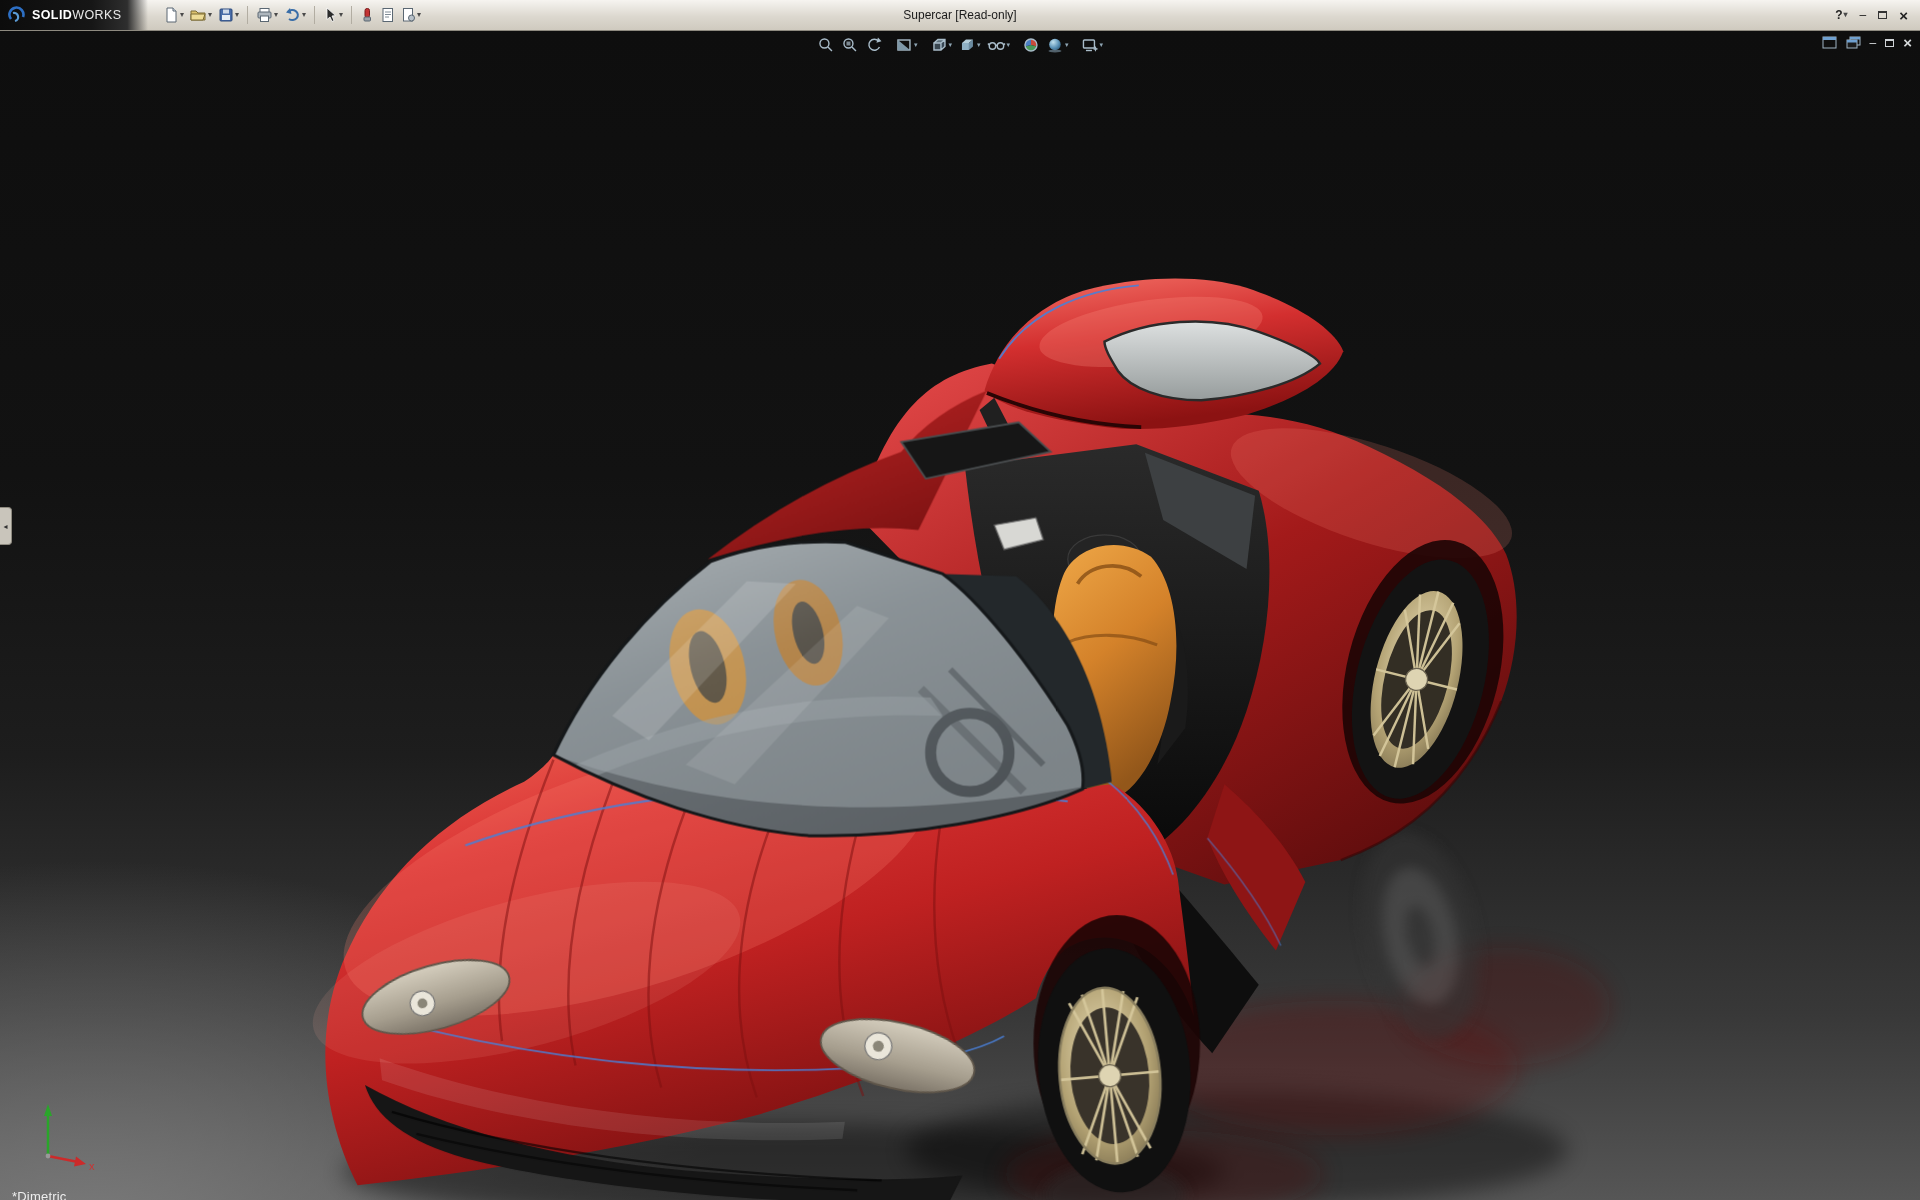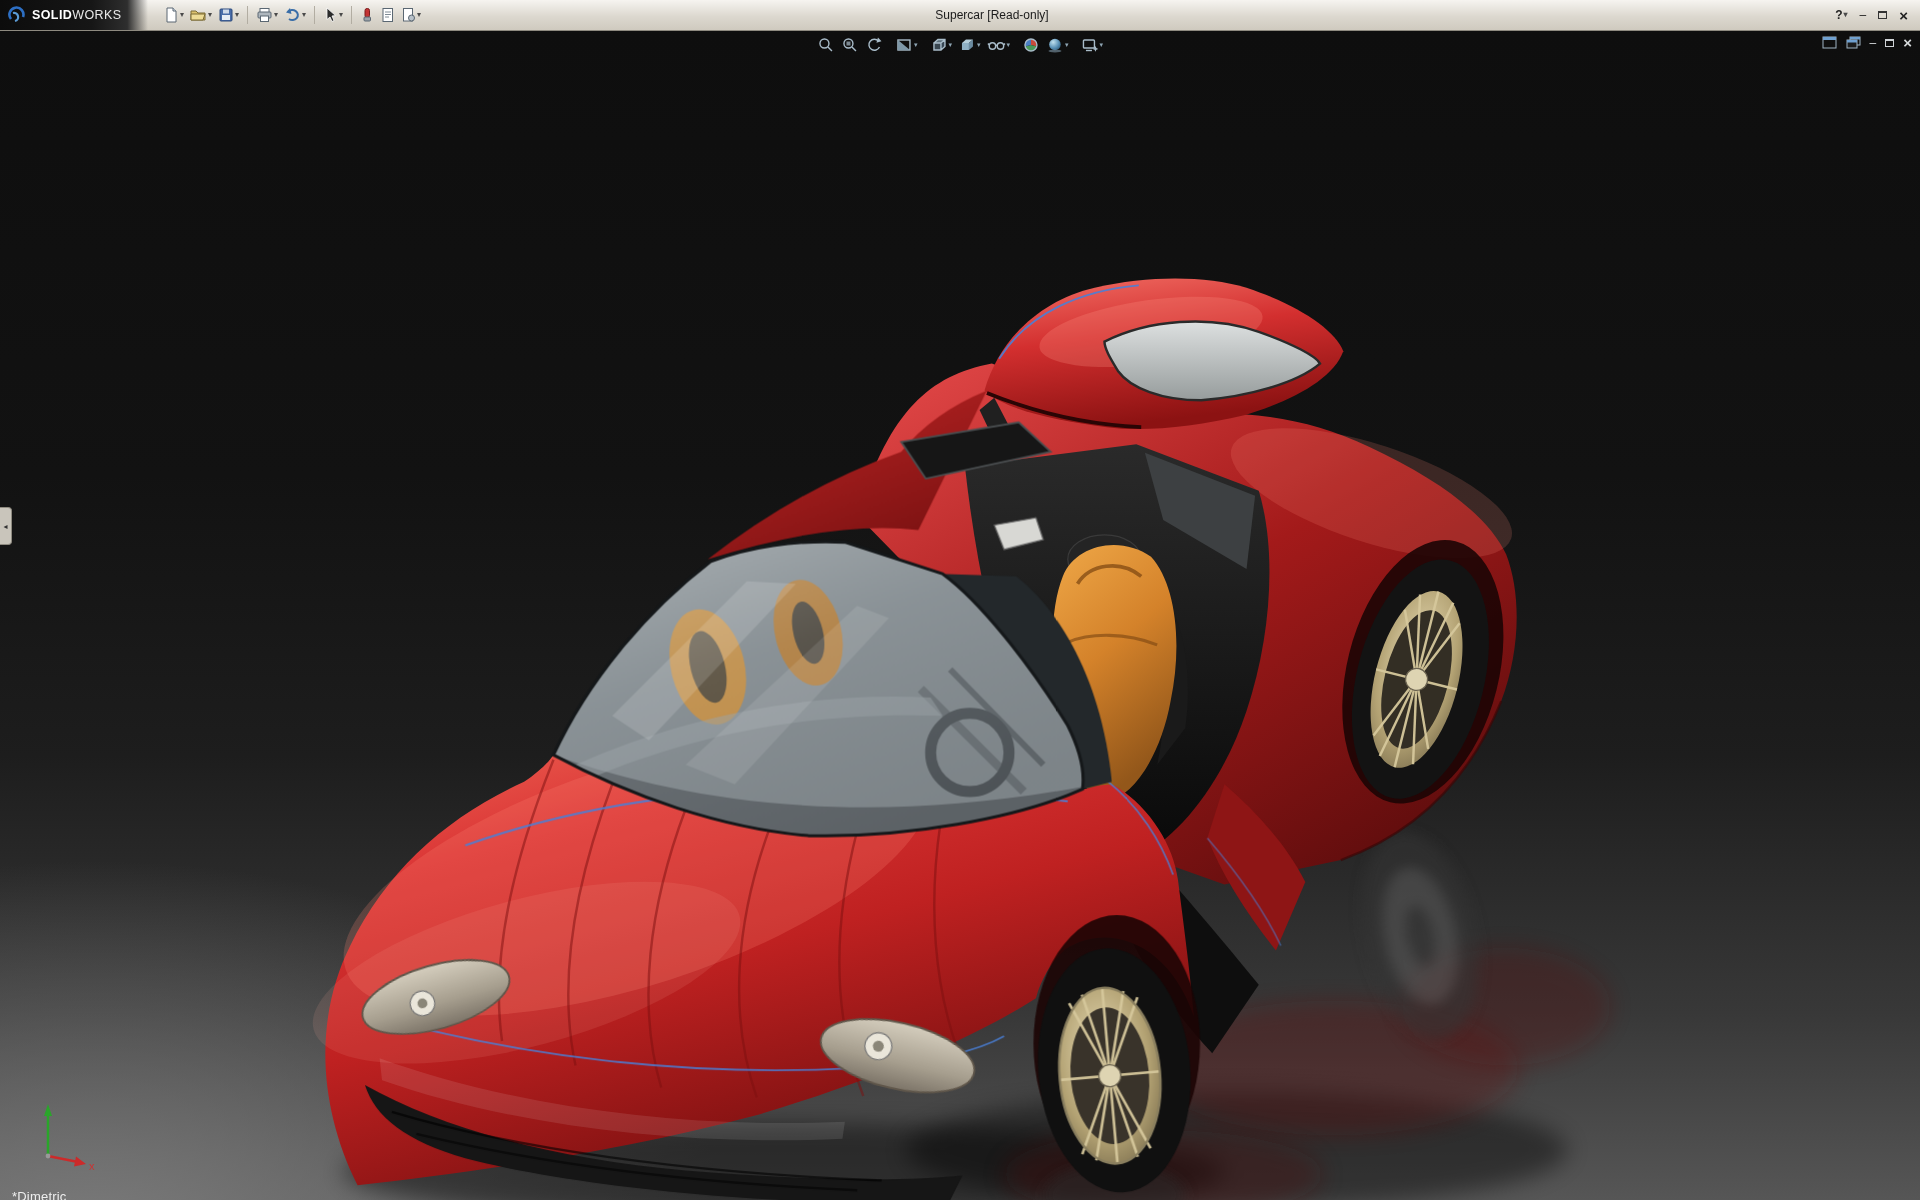--- a/index.html
+++ b/index.html
@@ -10,21 +10,21 @@
   .titlebar{height:30px;flex:0 0 30px;background:linear-gradient(#f6f4f0,#dcd8cf 55%,#cfcabf);
     border-bottom:1px solid #8e8a80;display:flex;align-items:center;position:relative;z-index:5;text-align:center;}
   .logo{height:30px;width:148px;background:linear-gradient(90deg,#0c0c0c 0%,#161616 62%,#2e2e2e 86%,rgba(50,50,50,0) 100%);
     display:flex;align-items:center;gap:5px;padding-left:7px;box-sizing:border-box;flex:0 0 auto;}
   .logo-text{color:#fff;font-size:12.5px;font-weight:bold;letter-spacing:.4px;white-space:nowrap;}
   .logo-text .lt2{font-weight:normal;opacity:.9;}
   .tb-icons{display:flex;align-items:center;padding-left:12px;}
   .tb-btn{display:flex;align-items:center;height:24px;padding:0 2px;border:1px solid transparent;border-radius:2px;}
   .caret{font-size:8px;color:#4a4a4a;margin-left:1px;line-height:1;}
   .tb-sep{width:1px;height:18px;background:#b2ada2;margin:0 5px;}
-  .doc-title{position:absolute;left:50%;transform:translateX(-50%);font-size:12px;color:#1b1b1b;white-space:nowrap;margin-left:32px;}
+  .doc-title{position:absolute;left:50%;transform:translateX(-50%);font-size:12px;color:#1b1b1b;white-space:nowrap;}
   .win-controls{margin-left:auto;display:flex;align-items:center;gap:12px;padding-right:12px;color:#222;}
   .wc{font-size:12px;line-height:1;display:flex;align-items:center;}
   .wc-help{font-weight:bold;}
   .win-box{width:9px;height:8px;border:1px solid #333;border-top-width:2px;box-sizing:border-box;}
   .wc-close{font-size:15px;font-weight:bold;}
 
   
   .viewport{position:relative;flex:1;overflow:hidden;
     background:
       radial-gradient(1150px 680px at 5% 103%, rgba(125,125,125,.9) 0%, rgba(125,125,125,0) 55%),

